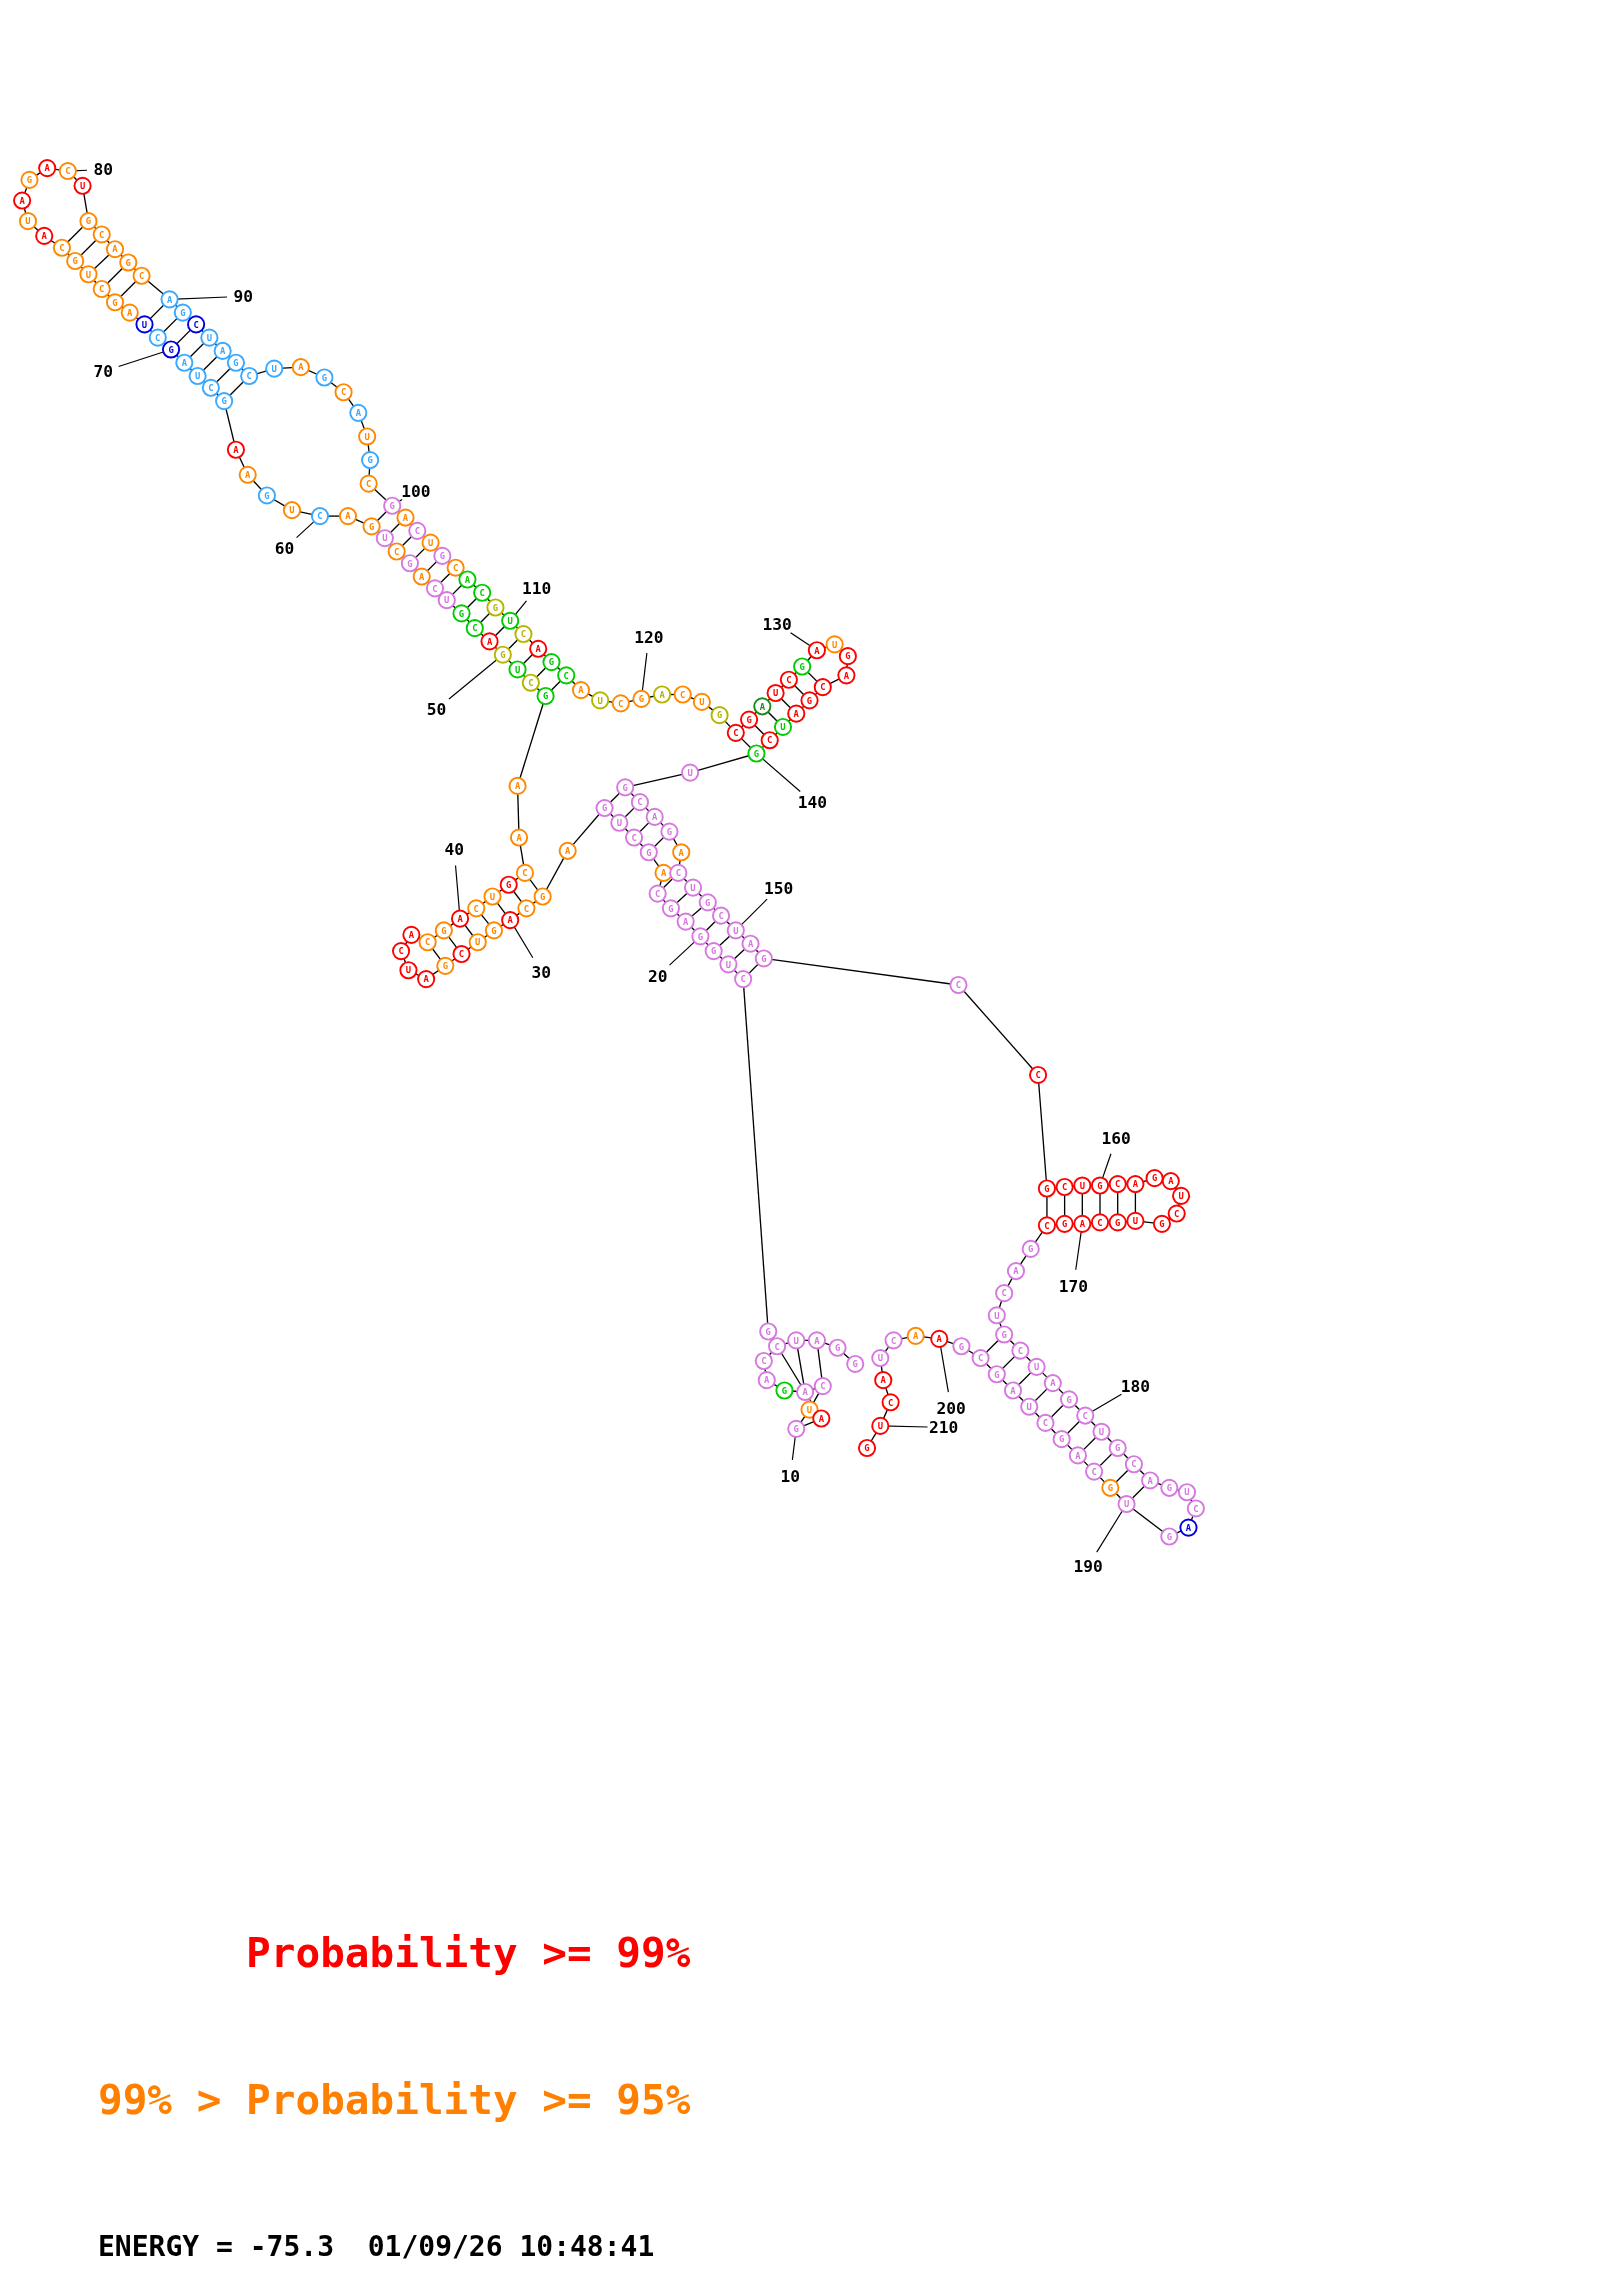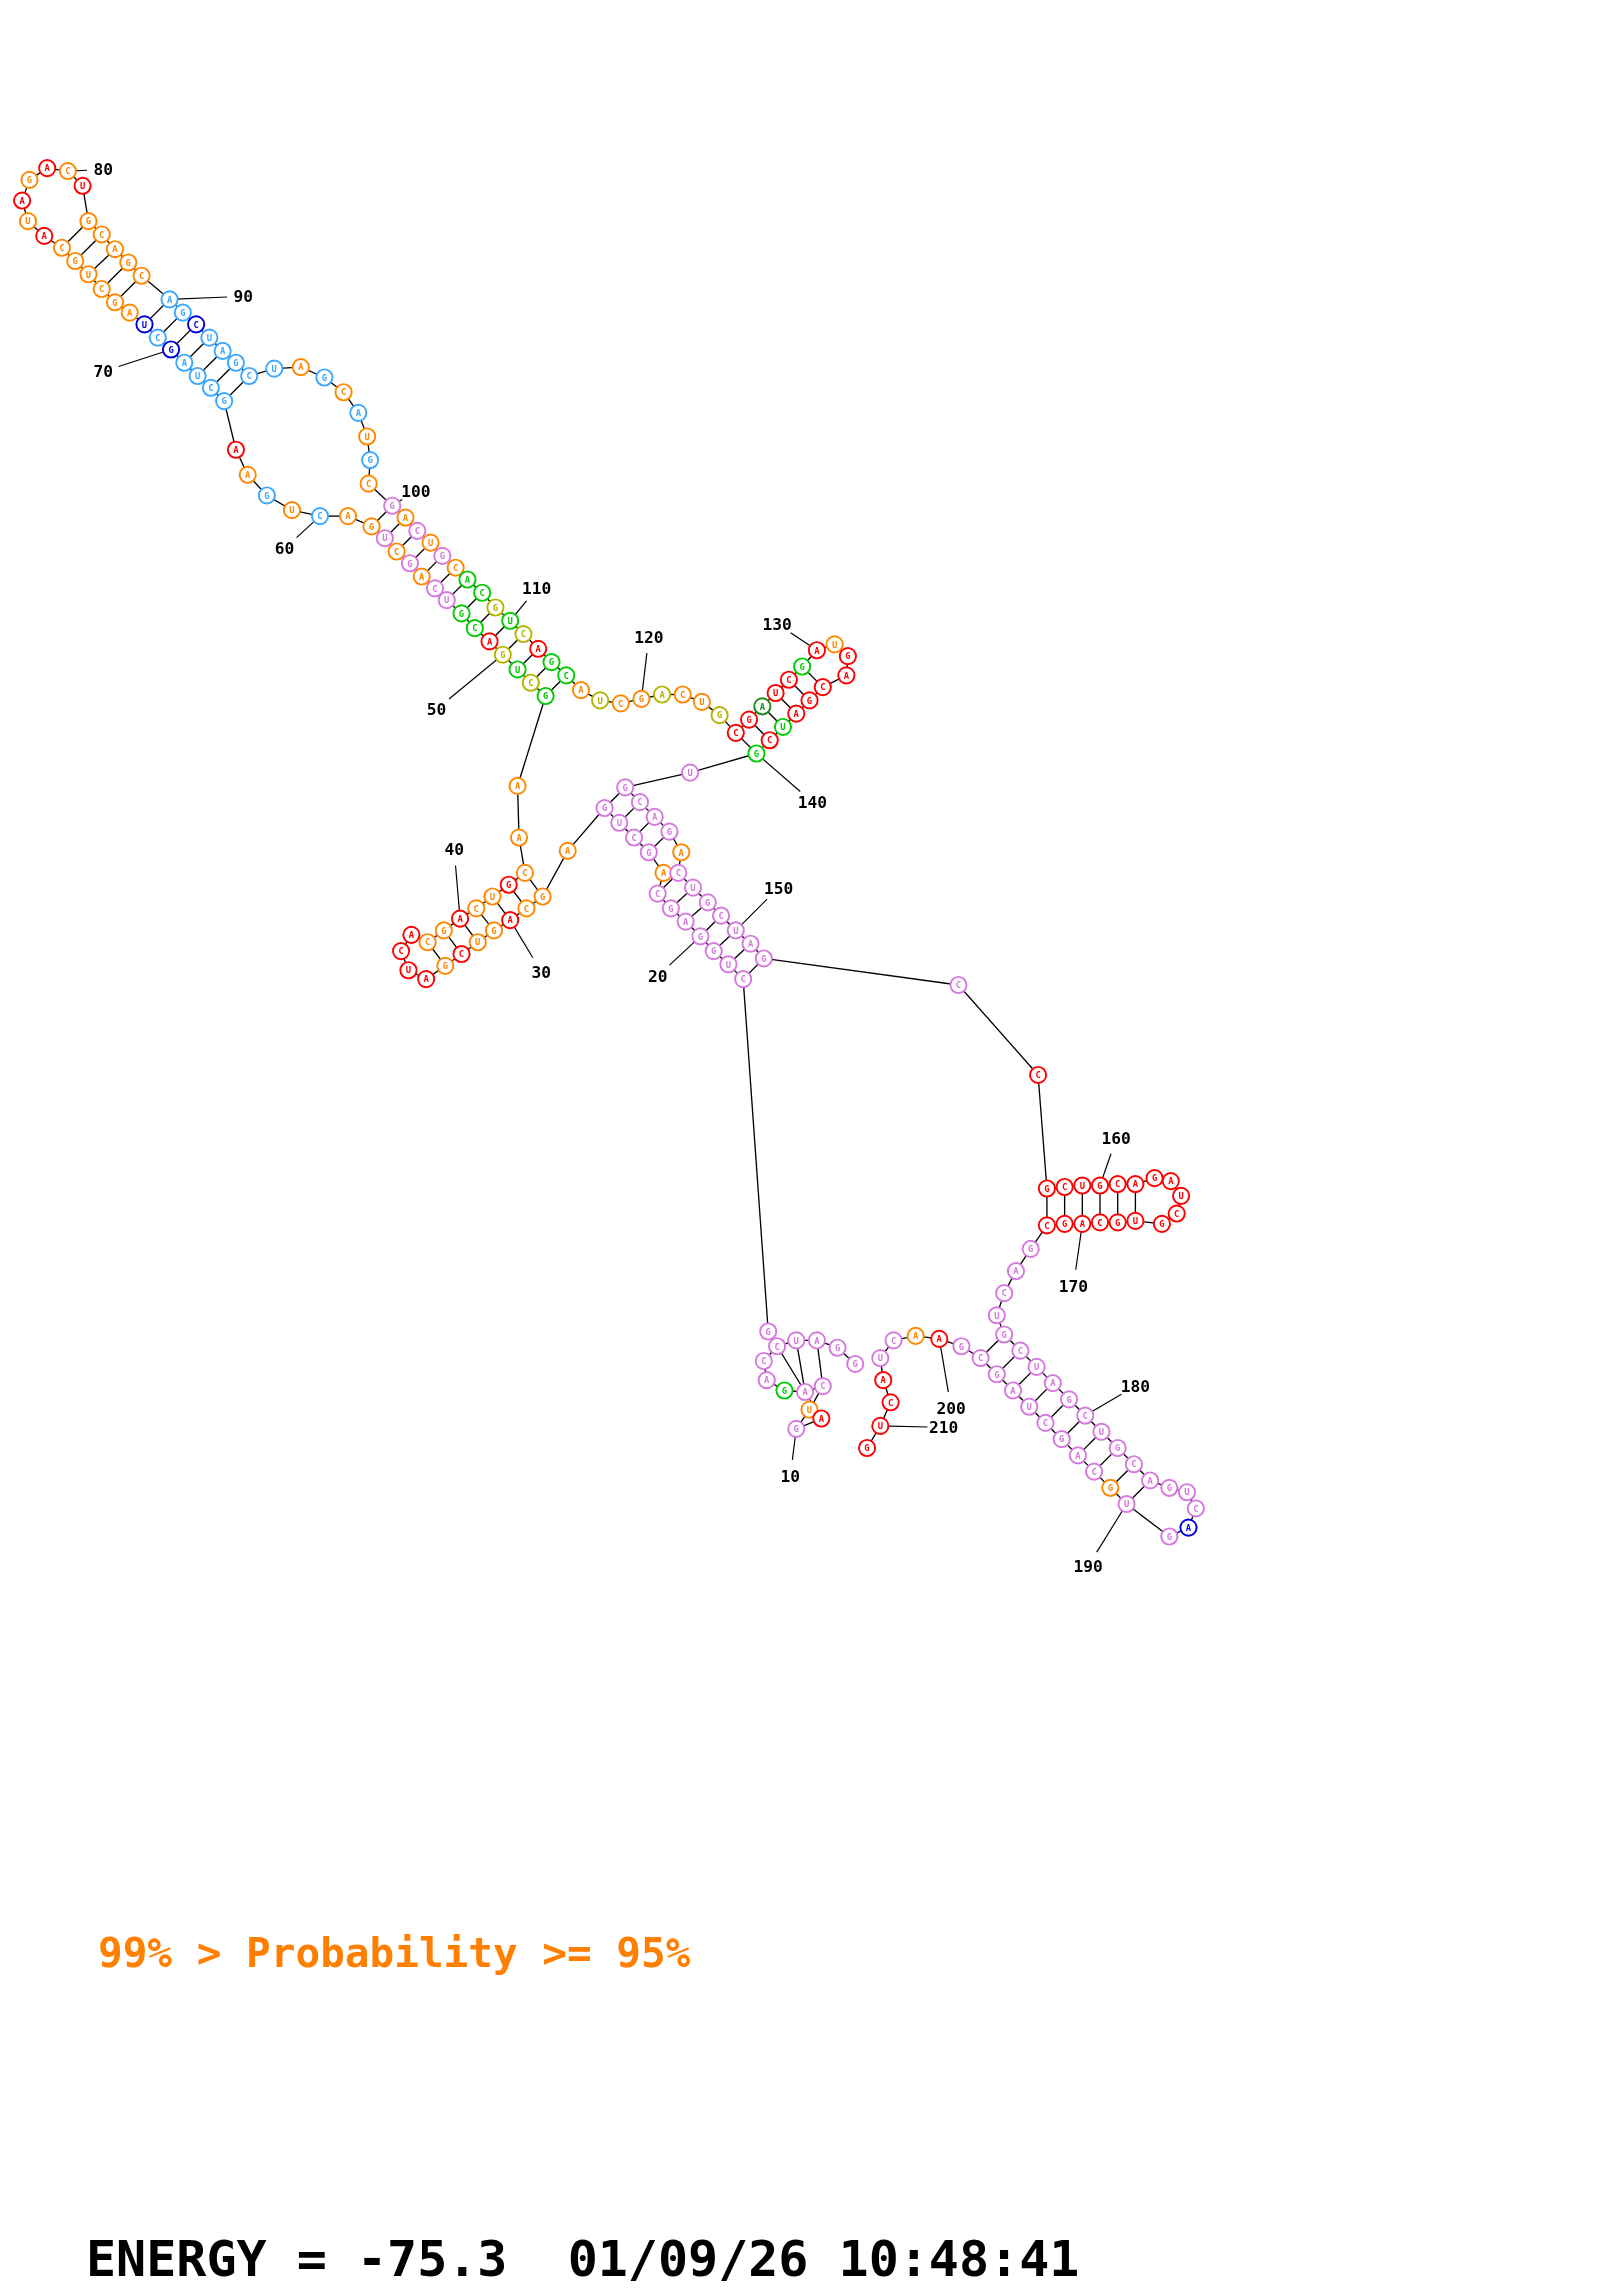--- a/index.html
+++ b/index.html
@@ -26,25 +26,25 @@
     font-weight: bold;
     font-size: 41px;
     line-height: 49px;
     white-space: pre;
   }
   .legend-row.indent {
     padding-left: 6ch;
   }
   .energy {
     position: absolute;
-    left: 86px;
+    left: 98px;
     top: 2230px;
     font-family: "DejaVu Sans Mono", monospace;
     font-weight: bold;
-    font-size: 50px;
+    font-size: 28px;
     color: #000000;
     white-space: pre;
   }
 </style>
 </head>
 <body>
 
 <svg id="structure-svg" width="1622" height="1622" viewBox="0 0 1100 1100" xmlns="http://www.w3.org/2000/svg">
   <g id="g-backbone">
       <line x1="580" y1="925" x2="568" y2="914" stroke="#000" stroke-width="0.9"></line>
@@ -806,20 +806,21 @@
       <text x="728" y="876" fill="#000" font-size="11" font-weight="bold" text-anchor="middle" font-family="DejaVu Sans Mono, monospace">170</text>
       <text x="770" y="944" fill="#000" font-size="11" font-weight="bold" text-anchor="middle" font-family="DejaVu Sans Mono, monospace">180</text>
       <text x="645" y="959" fill="#000" font-size="11" font-weight="bold" text-anchor="middle" font-family="DejaVu Sans Mono, monospace">200</text>
       <text x="640" y="972" fill="#000" font-size="11" font-weight="bold" text-anchor="middle" font-family="DejaVu Sans Mono, monospace">210</text>
       <text x="536" y="1005" fill="#000" font-size="11" font-weight="bold" text-anchor="middle" font-family="DejaVu Sans Mono, monospace">10</text>
       <text x="738" y="1066" fill="#000" font-size="11" font-weight="bold" text-anchor="middle" font-family="DejaVu Sans Mono, monospace">190</text>
     </g>
 </svg>
 
 <div class="legend">
+  <div class="legend-row indent" style="color: rgb(255, 0, 0);">Probability &gt;= 99%</div>
   <div class="legend-row" style="color: rgb(255, 128, 0);">99% &gt; Probability &gt;= 95%</div>
   
   
   
   
   
 </div>
 
 <div class="energy">ENERGY = -75.3  01/09/26 10:48:41</div>
 

